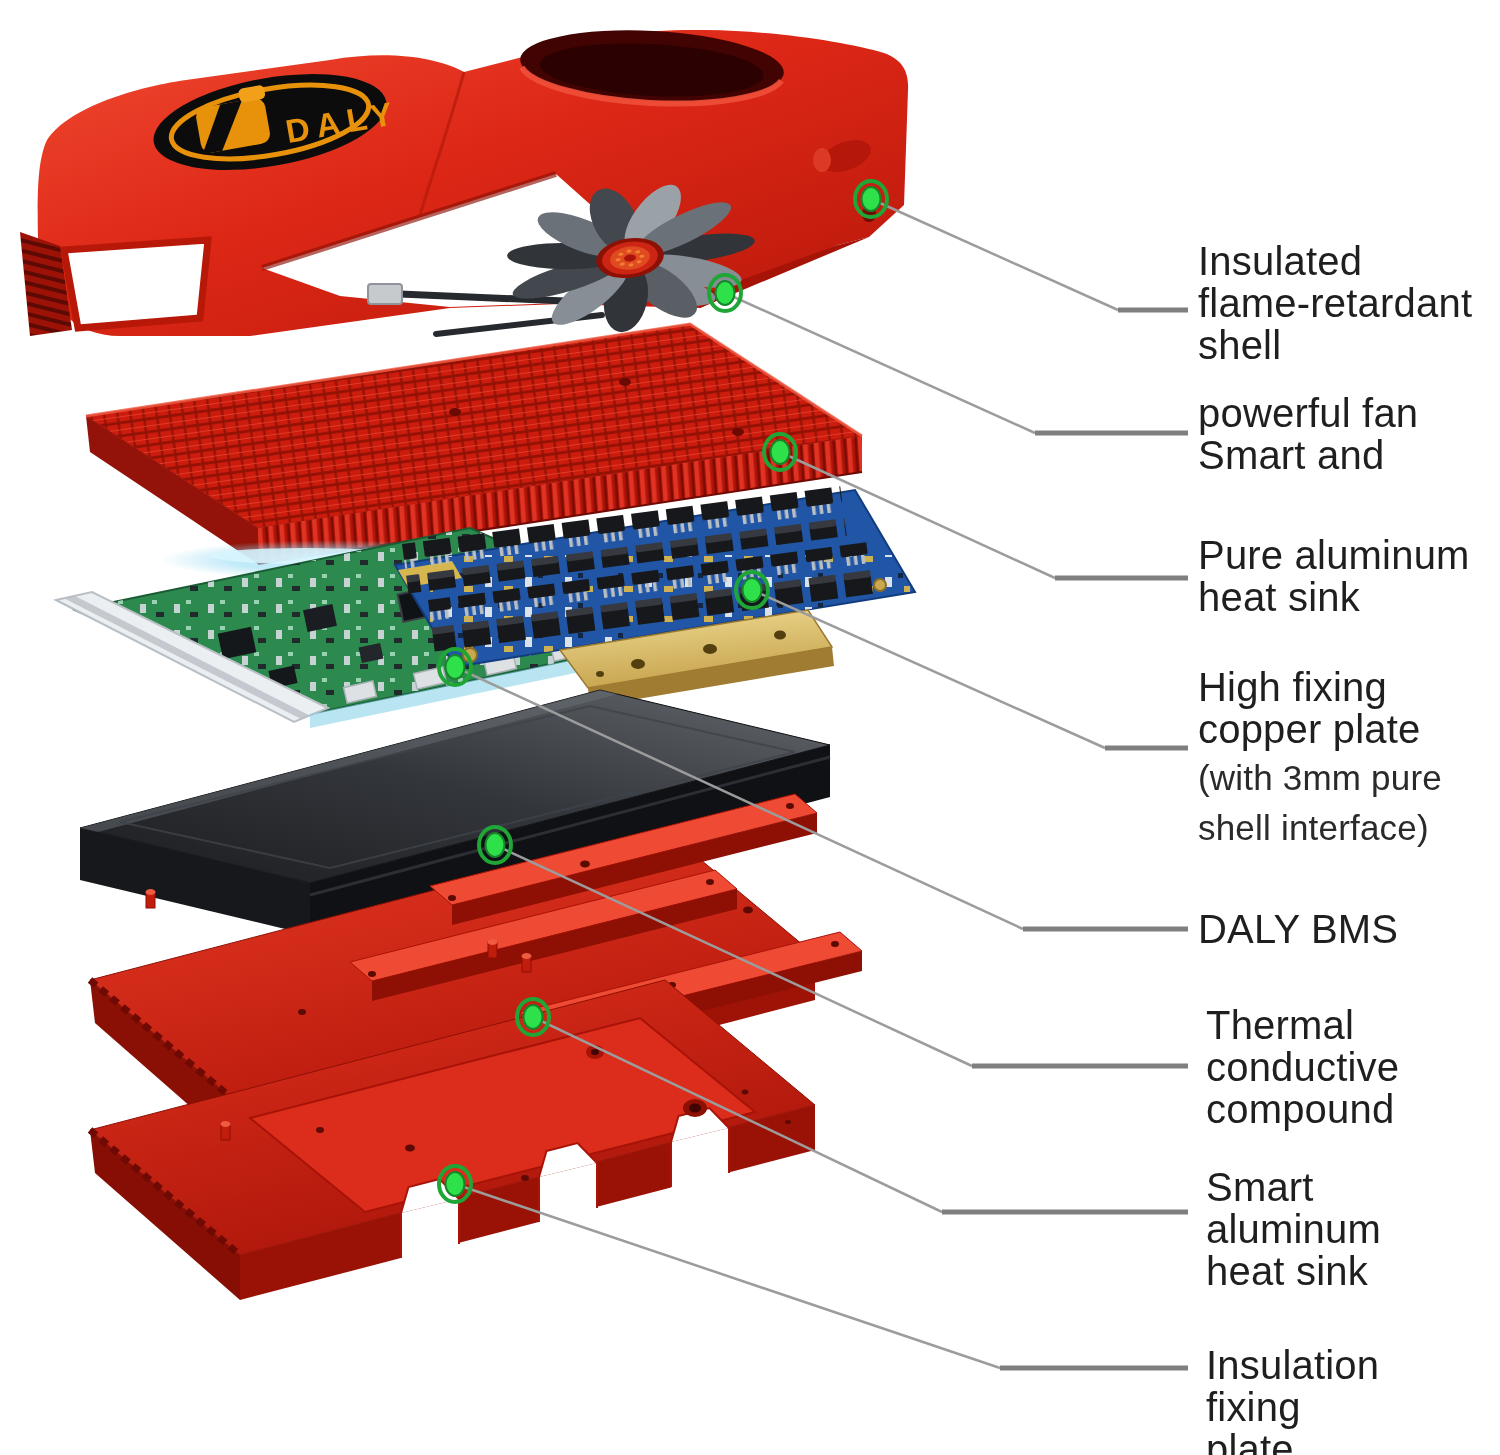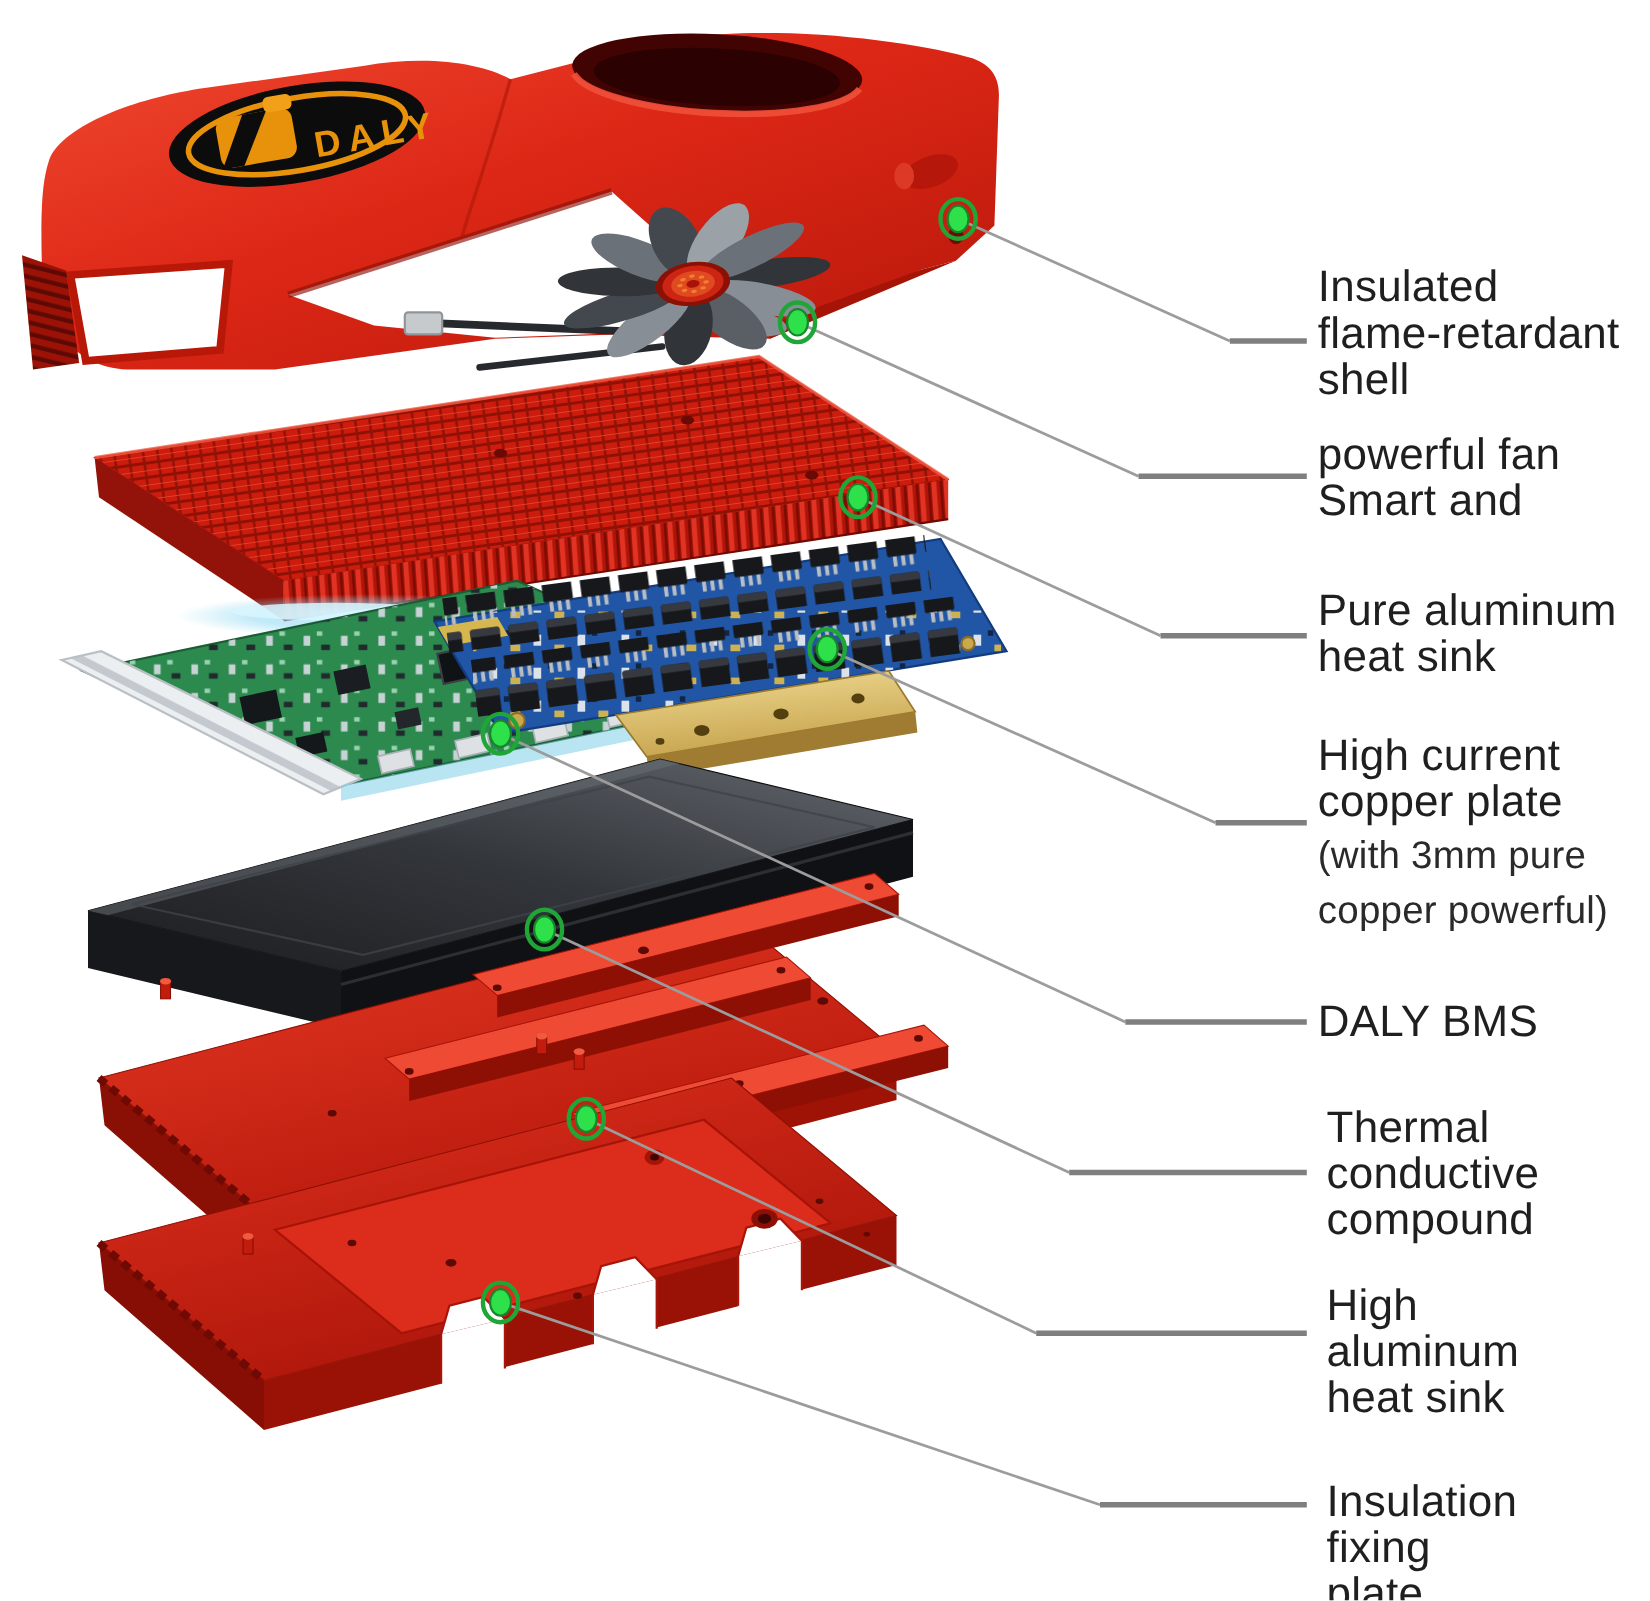--- a/index.html
+++ b/index.html
@@ -349,35 +349,35 @@
   </div>
   <div class="label" style="left:1198px;top:392px">
     <div>powerful fan</div>
     <div>Smart and</div>
   </div>
   <div class="label" style="left:1198px;top:534px">
     <div>Pure aluminum</div>
     <div>heat sink</div>
   </div>
   <div class="label" style="left:1198px;top:666px">
-    <div>High current</div>
+    <div>High fixing</div>
     <div>copper plate</div>
     <div class="sub">(with 3mm pure</div>
-    <div class="sub">copper powerful)</div>
+    <div class="sub">shell interface)</div>
   </div>
   <div class="label" style="left:1198px;top:908px">
     <div>DALY BMS</div>
   </div>
   <div class="label" style="left:1206px;top:1004px">
     <div>Thermal</div>
     <div>conductive</div>
     <div>compound</div>
   </div>
   <div class="label" style="left:1206px;top:1166px">
-    <div>High</div>
+    <div>Smart</div>
     <div>aluminum</div>
     <div>heat sink</div>
   </div>
   <div class="label" style="left:1206px;top:1344px">
     <div>Insulation</div>
     <div>fixing</div>
     <div>plate</div>
   </div>
 </div>
 

